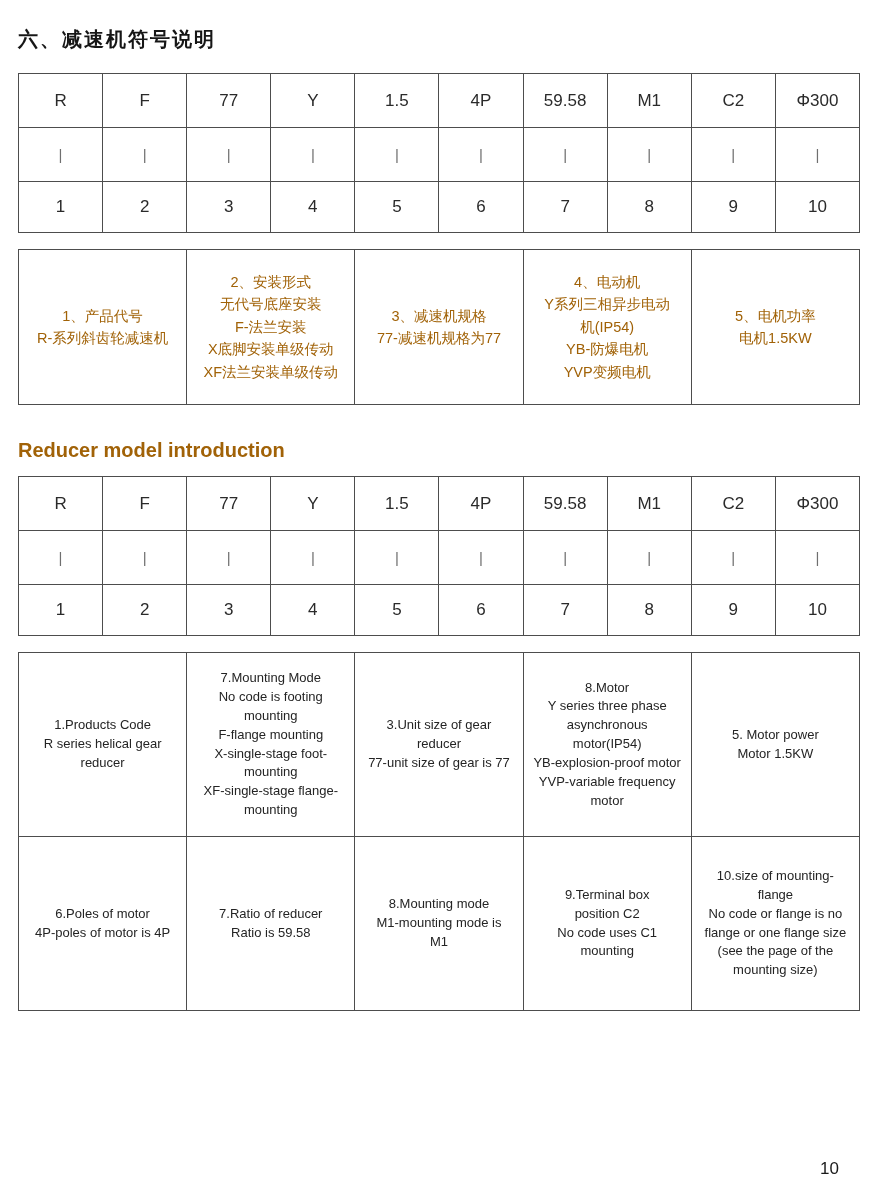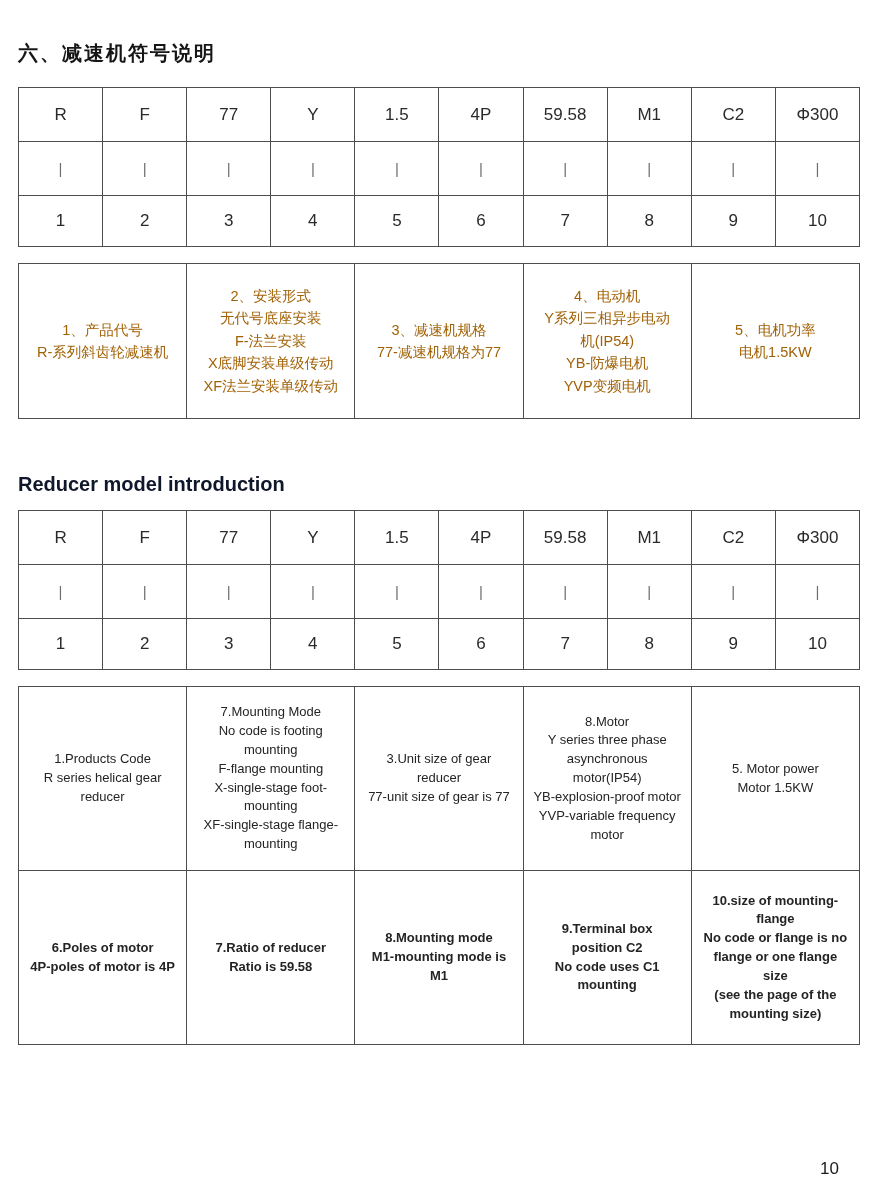--- a/index.html
+++ b/index.html
@@ -7,35 +7,35 @@
   body {
     width: 875px;
     height: 1191px;
     position: relative;
     font-family: "Liberation Sans", "DejaVu Sans", sans-serif;
     color: #1c1c1c;
   }
   .content {
     position: absolute;
     left: 18px;
-    top: 40px;
+    top: 26px;
     width: 692px;
   }
   h1.cn-title {
     font-size: 20px;
     font-weight: bold;
     letter-spacing: 2px;
     color: #161616;
     margin-bottom: 20px;
   }
   h2.en-title {
     font-size: 20px;
     font-weight: bold;
-    color: #0f172a;
-    margin: 54px 0 14px 0;
+    color: #a16207;
+    margin: 34px 0 14px 0;
   }
   table {
     border-collapse: collapse;
     width: 842px;
     table-layout: fixed;
   }
   td {
     border: 1px solid #4d4d4d;
     text-align: center;
     vertical-align: middle;
@@ -50,21 +50,21 @@
   .desc-table td {
     white-space: pre-line;
     padding: 6px 8px;
     line-height: 1.55;
   }
   .cn-desc td { font-size: 14.5px; color: #a16207; }
   .cn-desc .row-a td { height: 155px; }
   .cn-desc .row-b td { height: 108px; }
   .en-desc td { font-size: 13px; color: #242424; line-height: 1.45; }
   .en-desc .row-a td { height: 184px; }
-  .en-desc .row-b td { height: 174px; font-weight: bold; }
+  .en-desc .row-b td { height: 174px; }
   .page-number {
     position: absolute;
     right: 36px;
     bottom: 12px;
     font-size: 17px;
     color: #1a1a1a;
   }
 </style>
 </head>
 <body>

